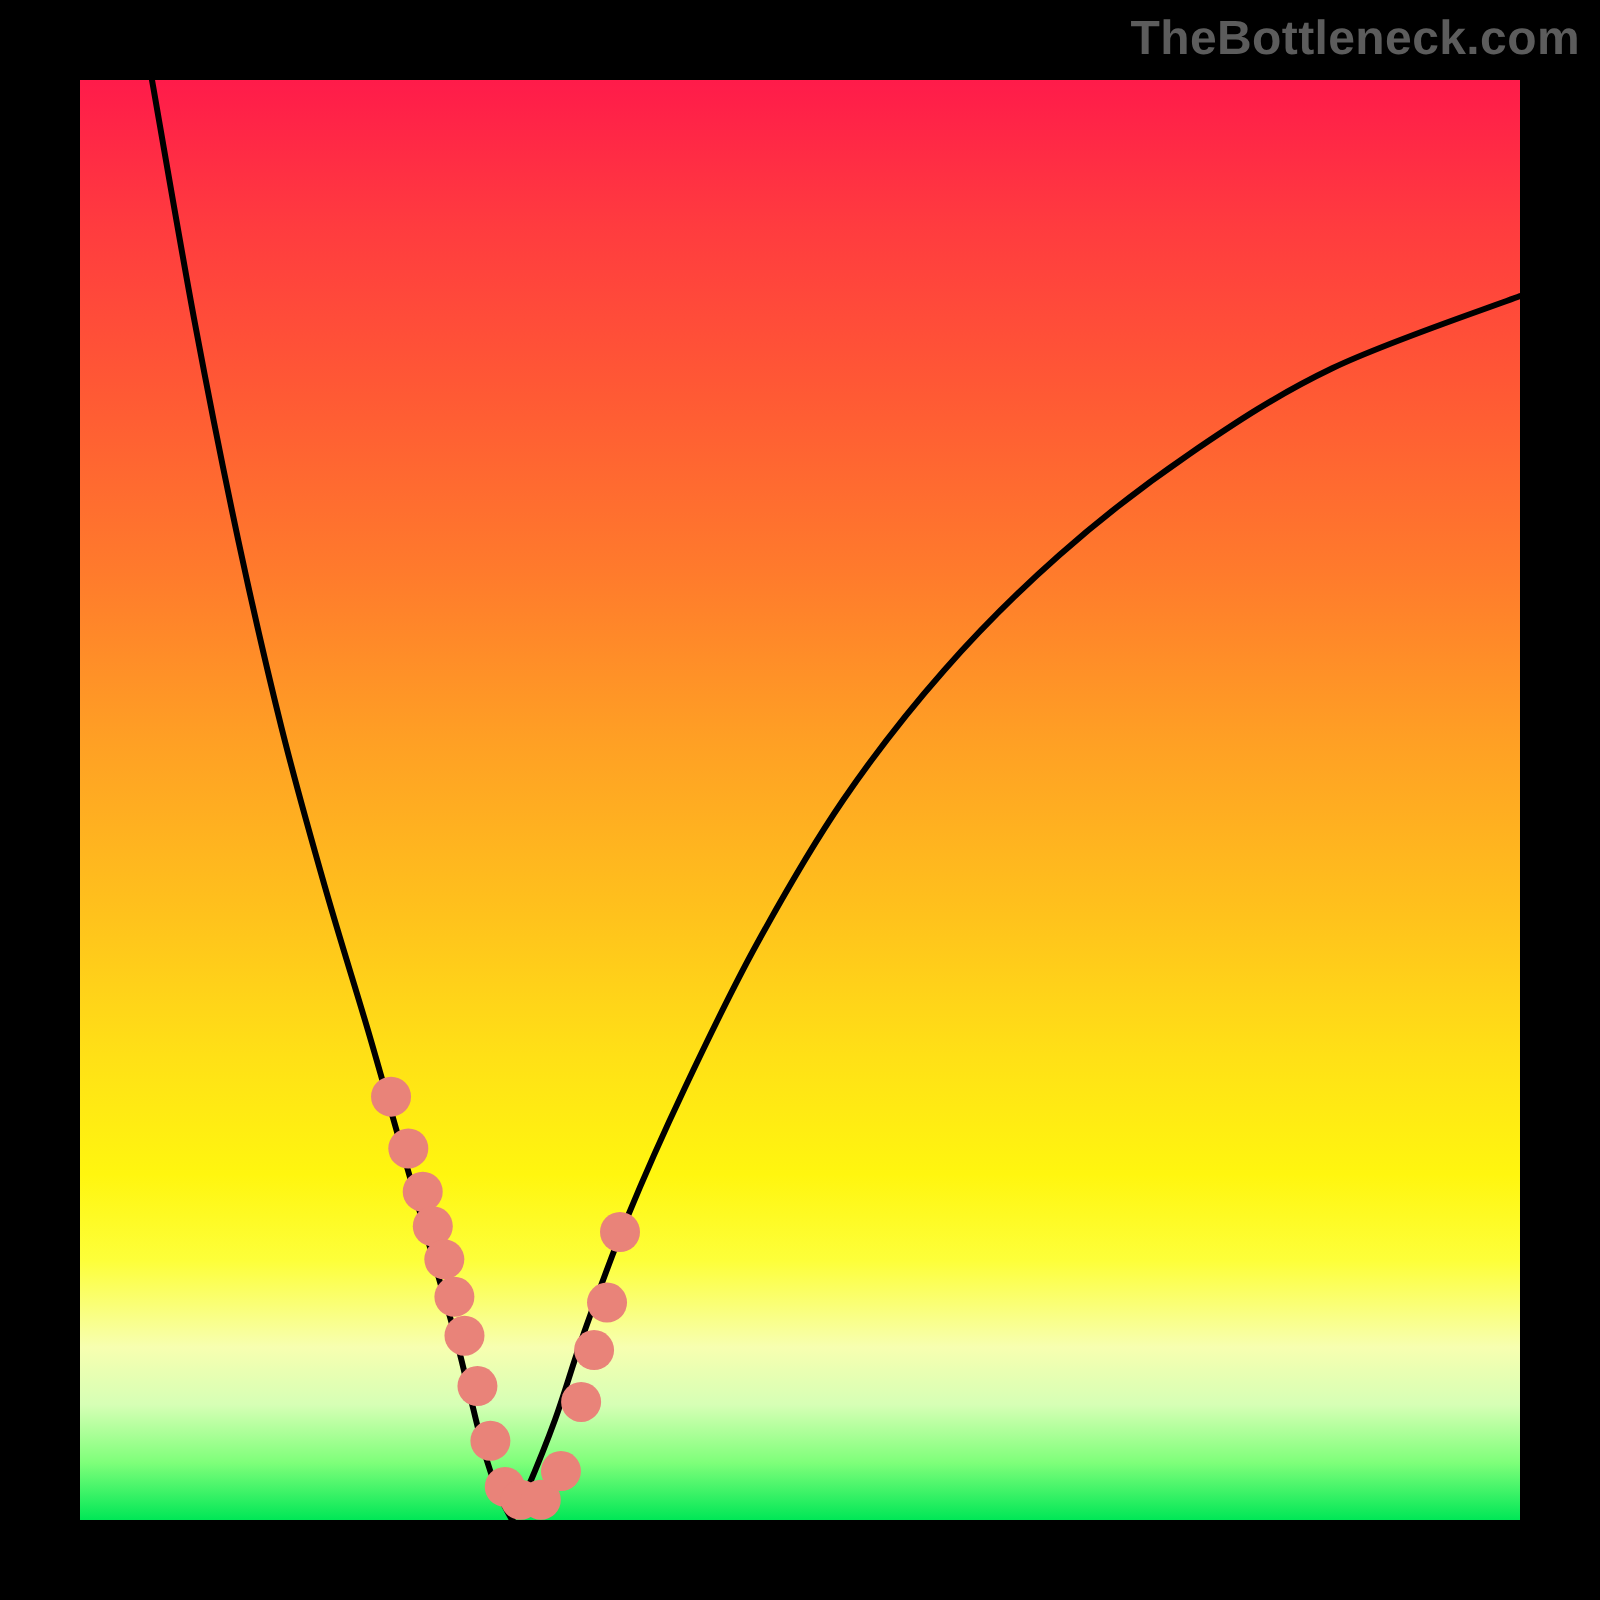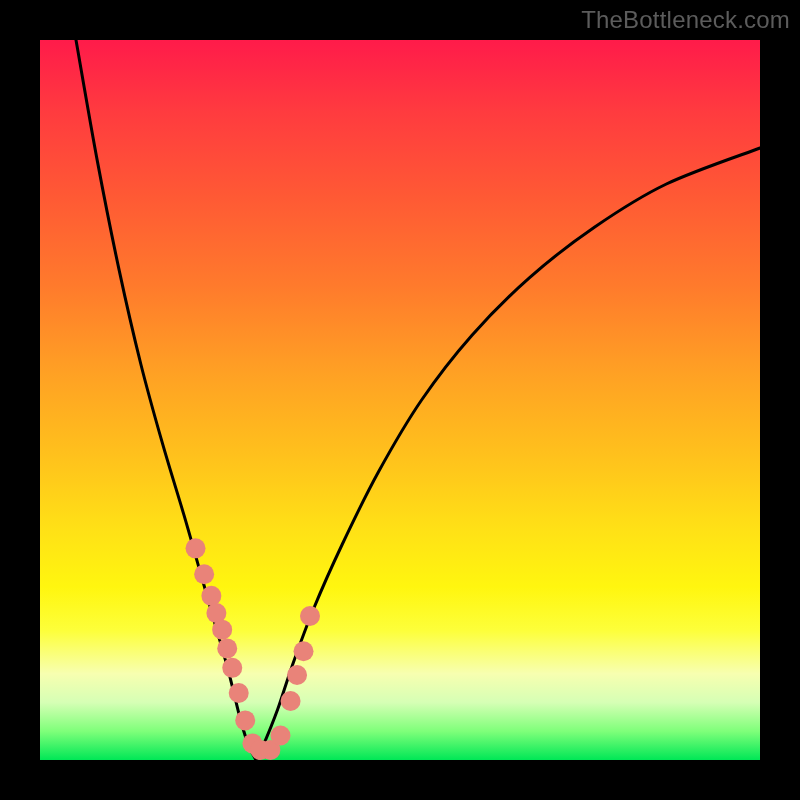--- a/index.html
+++ b/index.html
@@ -42,21 +42,21 @@
       #7fff7a 96%,
       #00e756 100%
     );
   }
   .watermark {
     position: absolute;
     top: 6px;
     right: 10px;
     color: #5c5c5c;
     font-size: 24px;
-    font-weight: 400;
+    font-weight: 700;
     letter-spacing: 0.2px;
     user-select: none;
     text-align: right;
   }
   svg.curves {
     position: absolute;
     left: 0;
     top: 0;
     width: 720px;
     height: 720px;

